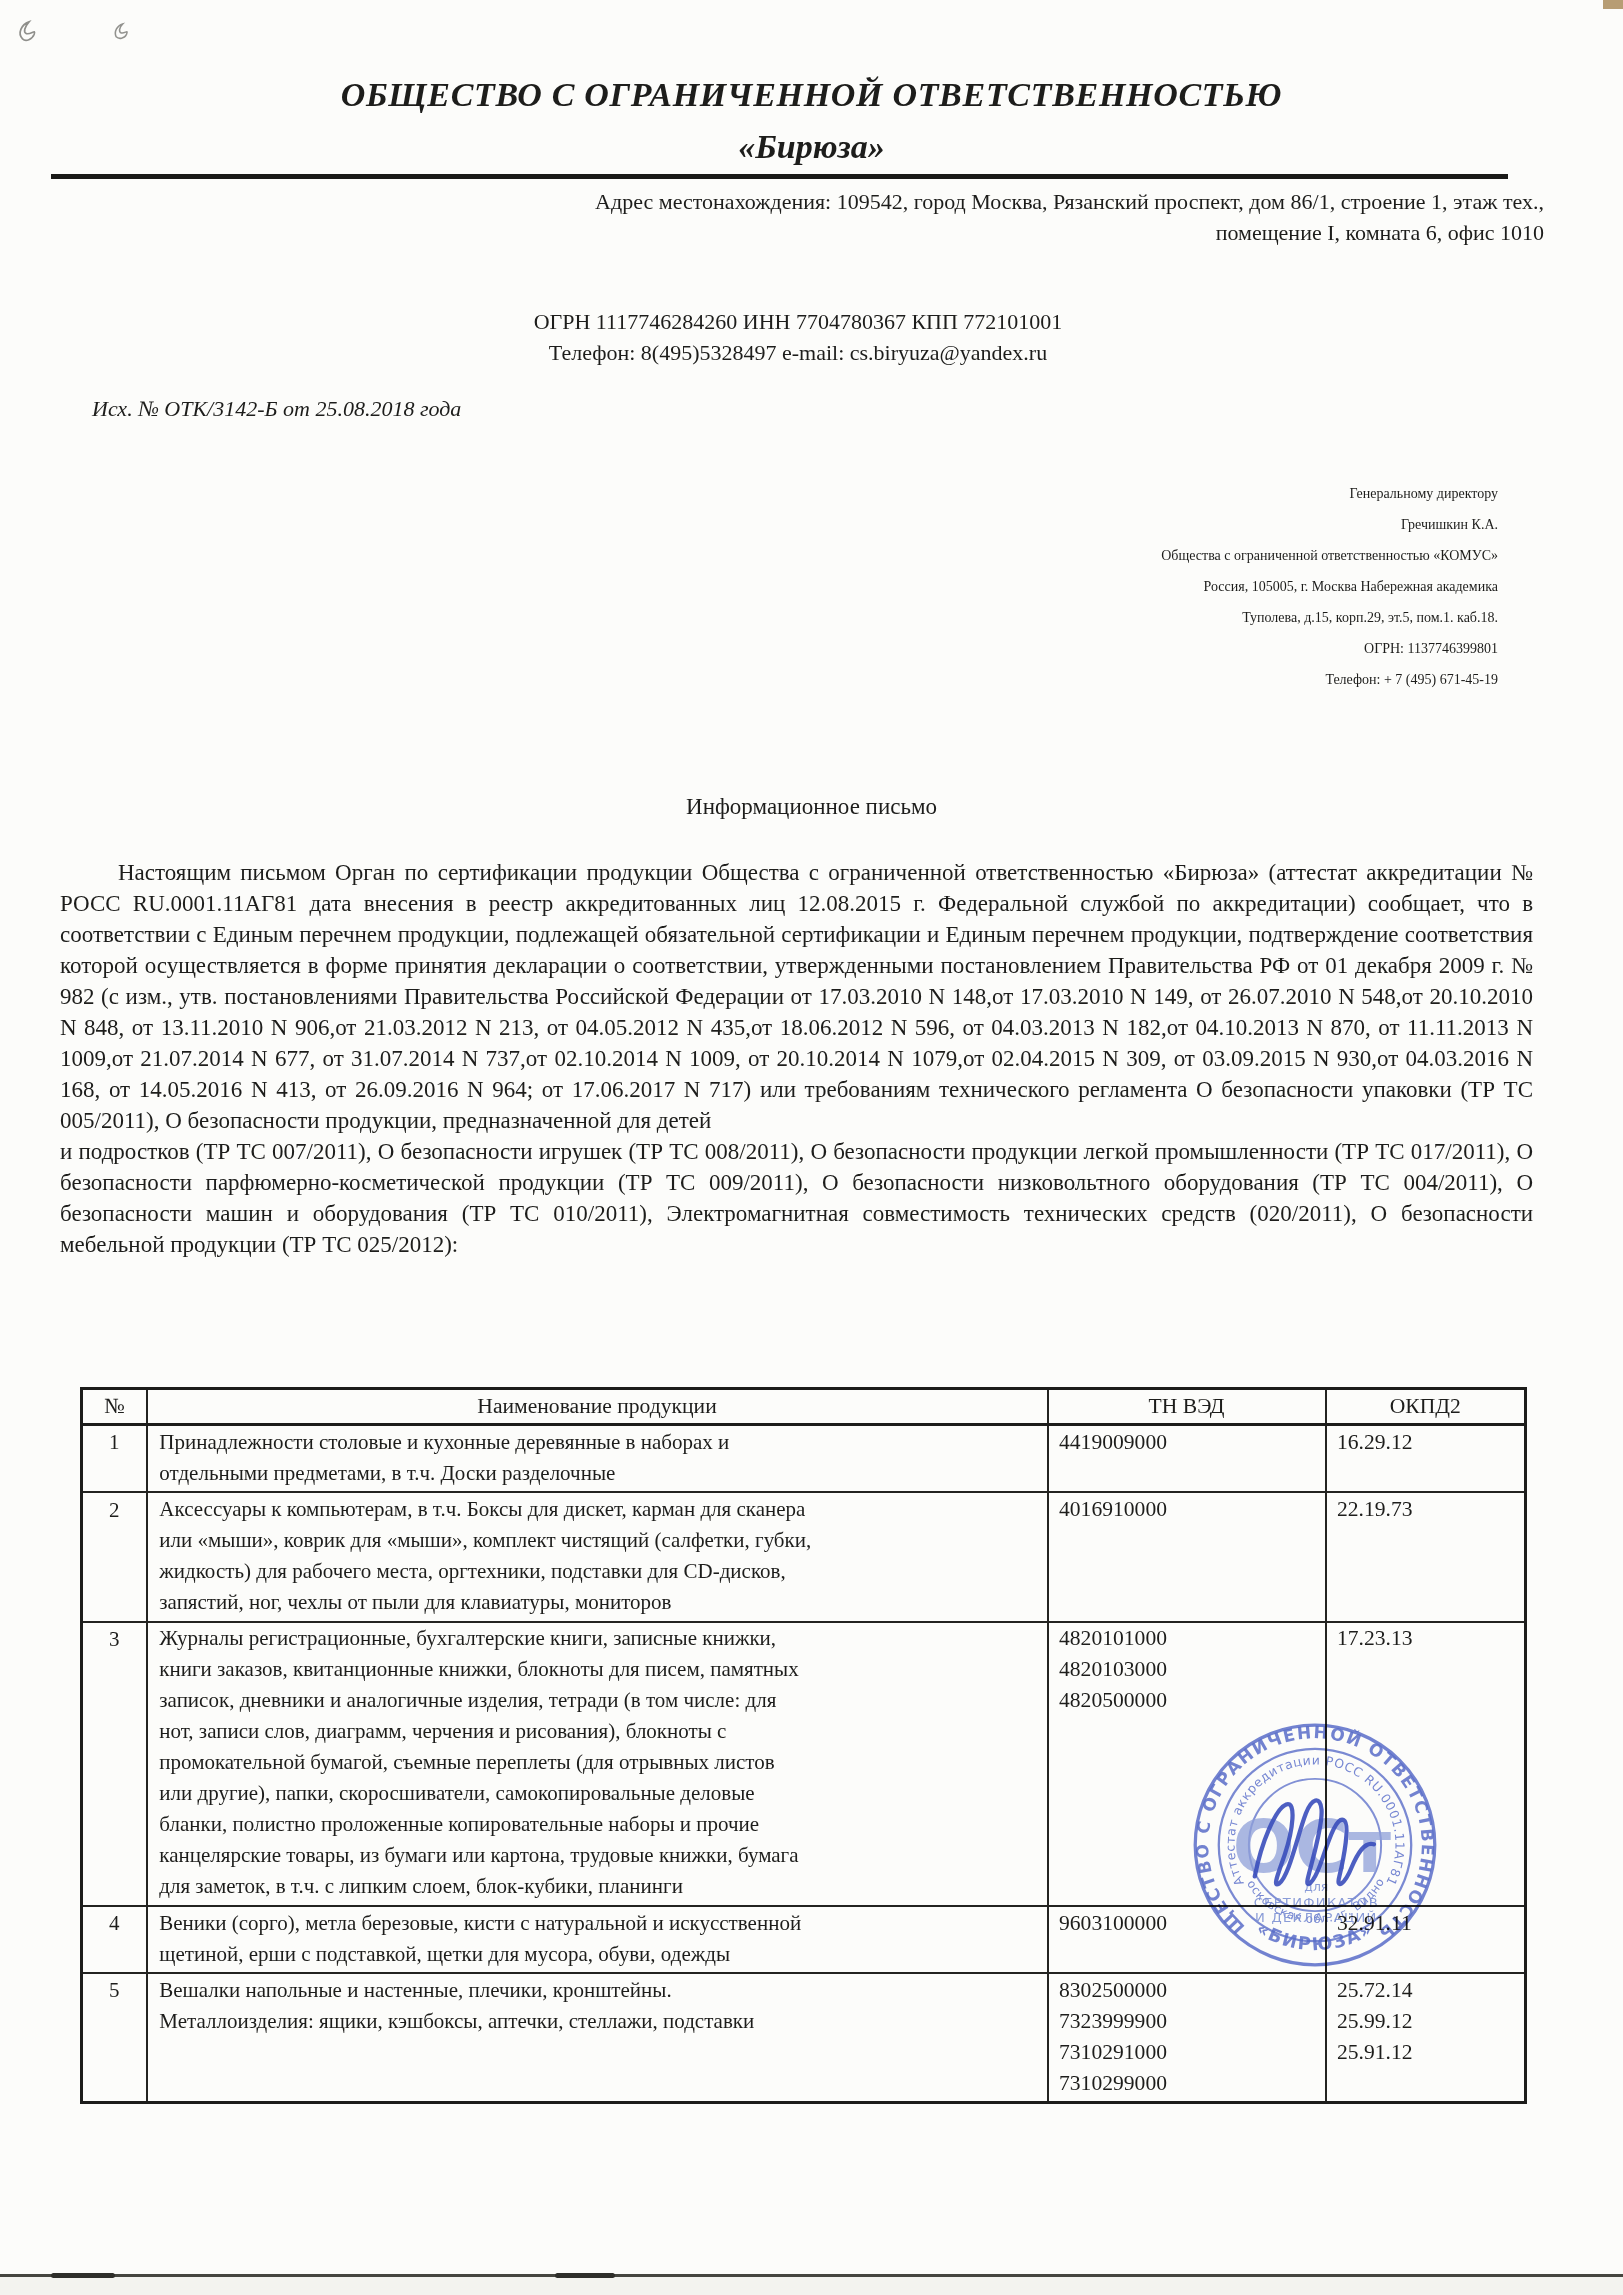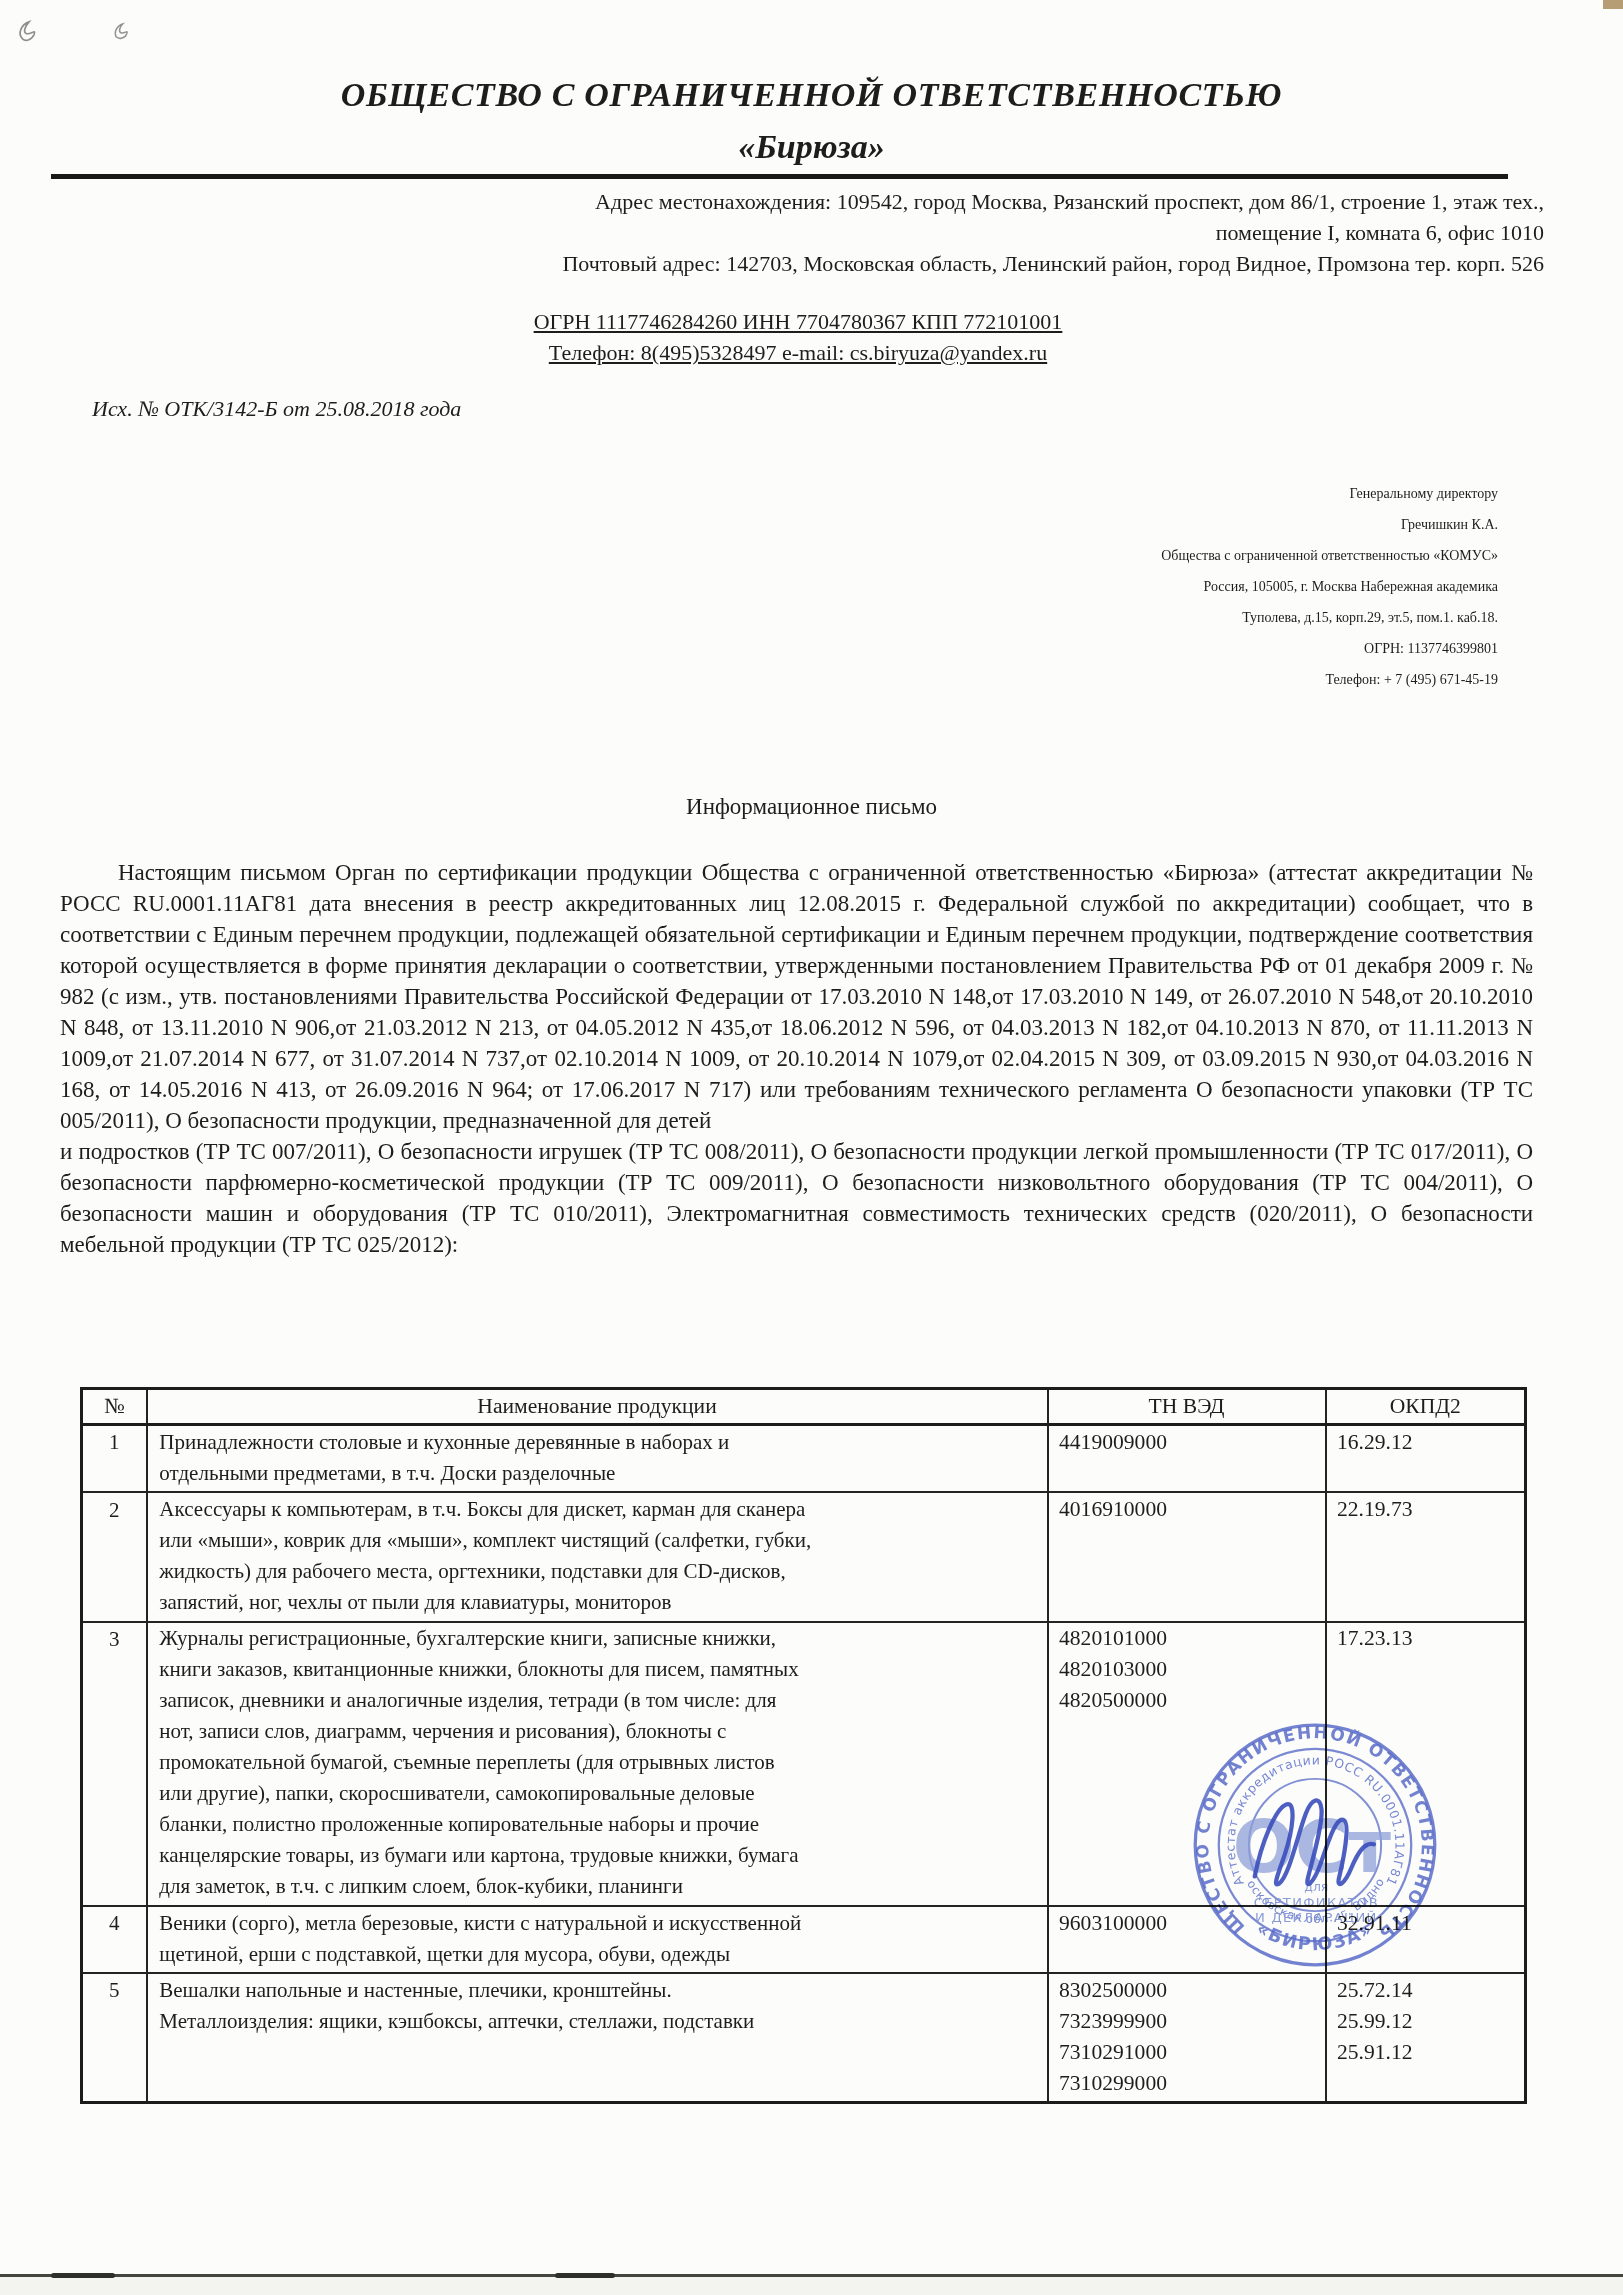--- a/index.html
+++ b/index.html
@@ -24,21 +24,21 @@
   }
   .head-rule{
     left:51px;top:174px;width:1457px;height:4.6px;background:#191917;
   }
   .addr-block{
     left:52px;width:1492px;top:186px;text-align:right;
     font-size:22px;line-height:31px;
   }
   .reg-block{
     left:52px;width:1492px;top:306px;text-align:center;
-    font-size:22px;line-height:31px;text-decoration:underline;
+    font-size:22px;line-height:31px;
   }
   .outgoing{
     left:92px;top:393px;font-size:22px;line-height:31px;font-style:italic;
   }
   .addressee{
     right:125px;top:478px;width:916px;text-align:right;
     font-size:14px;line-height:31px;
   }
   .subject{
     left:0;right:0;top:794px;text-align:center;font-size:23px;
@@ -103,21 +103,20 @@
   </svg>
   <div class="abs corner-speck"></div>
 
   <div class="abs org-type">ОБЩЕСТВО С ОГРАНИЧЕННОЙ ОТВЕТСТВЕННОСТЬЮ</div>
   <div class="abs org-name">«Бирюза»</div>
   <div class="abs head-rule"></div>
 
   <div class="abs addr-block">
     <div>Адрес местонахождения: 109542, город Москва, Рязанский проспект, дом 86/1, строение 1, этаж тех.,</div>
     <div>помещение I, комната 6, офис 1010</div>
-    <div>Почтовый адрес: 142703, Московская область, Ленинский район, город Видное, Промзона тер. корп. 526</div>
   </div>
 
   <div class="abs reg-block">
     <div>ОГРН 1117746284260 ИНН 7704780367 КПП 772101001</div>
     <div>Телефон: 8(495)5328497 e-mail: cs.biryuza@yandex.ru</div>
   </div>
 
   <div class="abs outgoing">Исх. № ОТК/3142-Б от 25.08.2018 года</div>
 
   <div class="abs addressee">

